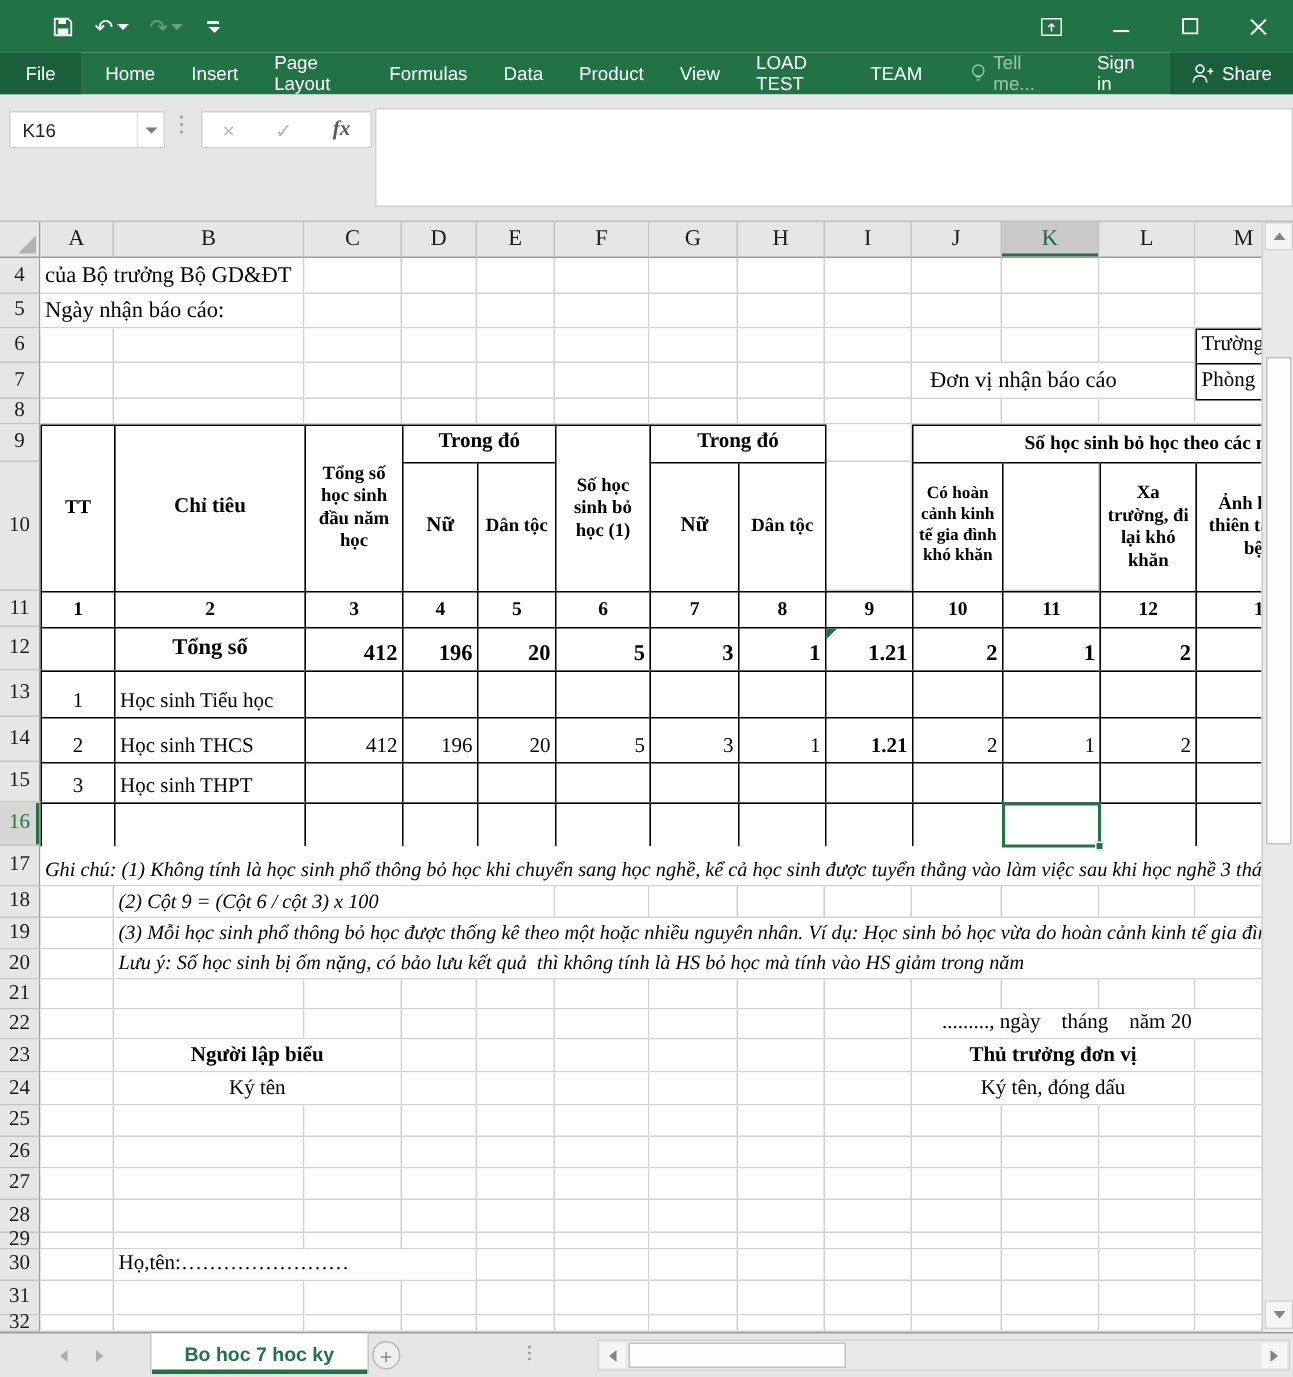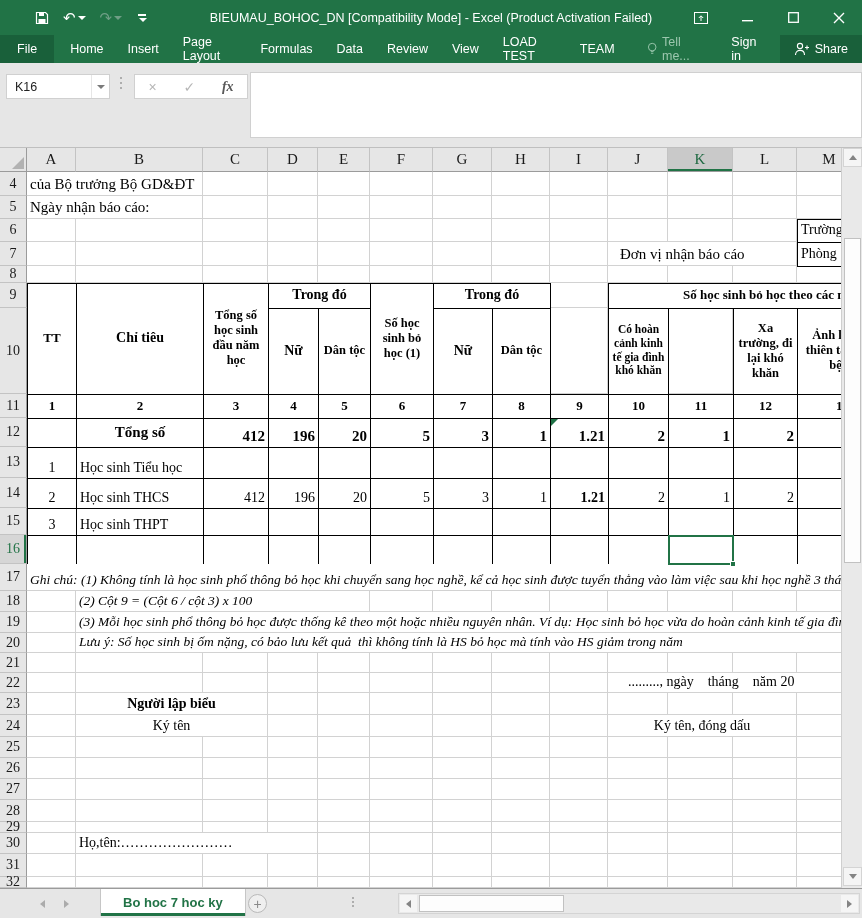--- a/index.html
+++ b/index.html
@@ -105,21 +105,20 @@
         </div>
       <div class="qbtn dim">
           <span>↷</span>
           <span class="caret dim"></span>
         </div>
       <div class="qbtn qat-more">
           <span class="bar"></span>
           <span class="caret"></span>
         </div>
     </div>
-    <div class="tb-title">BIEUMAU_BOHOC_DN  [Compatibility Mode] - Excel (Product Activation Failed)</div>
     <div class="winbtns">
       <div class="winbtn">
         <svg width="14" height="12" viewBox="0 0 14 12">
           <rect x="0.5" y="0.5" width="13" height="11" fill="none" stroke="#fff"></rect>
           <path d="M7 9 V4 M4.8 6 L7 3.8 L9.2 6" fill="none" stroke="#fff"></path>
         </svg>
       </div>
       <div class="winbtn">
           <svg width="11" height="11">
             <rect x="0" y="8" width="11" height="1.4" fill="#fff"></rect>
@@ -139,21 +138,21 @@
   </div>
 
   <div class="ribbontabs">
     <div style="display:flex;">
         <div class="rtab file">File</div>
         <div class="rtab">Home</div>
         <div class="rtab">Insert</div>
         <div class="rtab">Page Layout</div>
         <div class="rtab">Formulas</div>
         <div class="rtab">Data</div>
-        <div class="rtab">Review</div>
+        <div class="rtab">Product</div>
         <div class="rtab">View</div>
         <div class="rtab">LOAD TEST</div>
         <div class="rtab">TEAM</div>
       </div>
     <div class="tellme">
       <svg width="11" height="14" viewBox="0 0 11 14">
         <circle cx="5.5" cy="5" r="4" fill="none" stroke="#9cc7ae"></circle>
         <path d="M4 9.5 h3 M4.3 11.5 h2.4" stroke="#9cc7ae" fill="none"></path>
       </svg>
       <span>Tell me...</span>
@@ -711,20 +710,21 @@
       <div class="box t" style="left: 608px; top: 387px; width: 61px; height: 30px;"></div>
       <div class="box t" style="left: 668px; top: 387px; width: 66px; height: 30px;"></div>
       <div class="box t" style="left: 733px; top: 387px; width: 65px; height: 30px;"></div>
       <div class="box t" style="left: 797px; top: 387px; width: 91px; height: 30px;"></div>
       <div class="box l i" style="left: 27px; top: 416px; width: 834px; height: 26px;">Ghi chú: (1) Không tính là học sinh phổ thông bỏ học khi chuyển sang học nghề, kể cả học sinh được tuyển thẳng vào làm việc sau khi học nghề 3 tháng</div>
       <div class="box l i" style="left: 76px; top: 443px; width: 293px; height: 20px;">(2) Cột 9 = (Cột 6 / cột 3) x 100</div>
       <div class="box l i" style="left: 76px; top: 464px; width: 785px; height: 20px;">(3) Mỗi học sinh phổ thông bỏ học được thống kê theo một hoặc nhiều nguyên nhân. Ví dụ: Học sinh bỏ học vừa do hoàn cảnh kinh tế gia đình</div>
       <div class="box l i" style="left: 76px; top: 485px; width: 785px; height: 19px;">Lưu ý: Số học sinh bị ốm nặng, có bảo lưu kết quả  thì không tính là HS bỏ học mà tính vào HS giảm trong năm</div>
       <div class="box l f14 pl20" style="left: 608px; top: 525px; width: 279px; height: 19px;">........., ngày    tháng    năm 20</div>
       <div class="box c b f14" style="left: 76px; top: 545px; width: 191px; height: 21px;">Người lập biểu</div>
+      <div class="box c b f14" style="left: 608px; top: 545px; width: 188px; height: 21px;">Thủ trưởng đơn vị</div>
       <div class="box c f14" style="left: 76px; top: 567px; width: 191px; height: 21px;">Ký tên</div>
       <div class="box c f14" style="left: 608px; top: 567px; width: 188px; height: 21px;">Ký tên, đóng dấu</div>
       <div class="box l f14" style="left: 76px; top: 685px; width: 241px; height: 20px;">Họ,tên:……………………</div>
       <div class="errtri" style="left: 551px; top: 271px;"></div>
       <div class="selbox" style="left: 668px; top: 387px; width: 66px; height: 30px;">
         <div class="selhandle"></div>
       </div>
       <div class="vscroll">
       <div class="vsa" style="top:0;">
           <span class="tri-up"></span>

